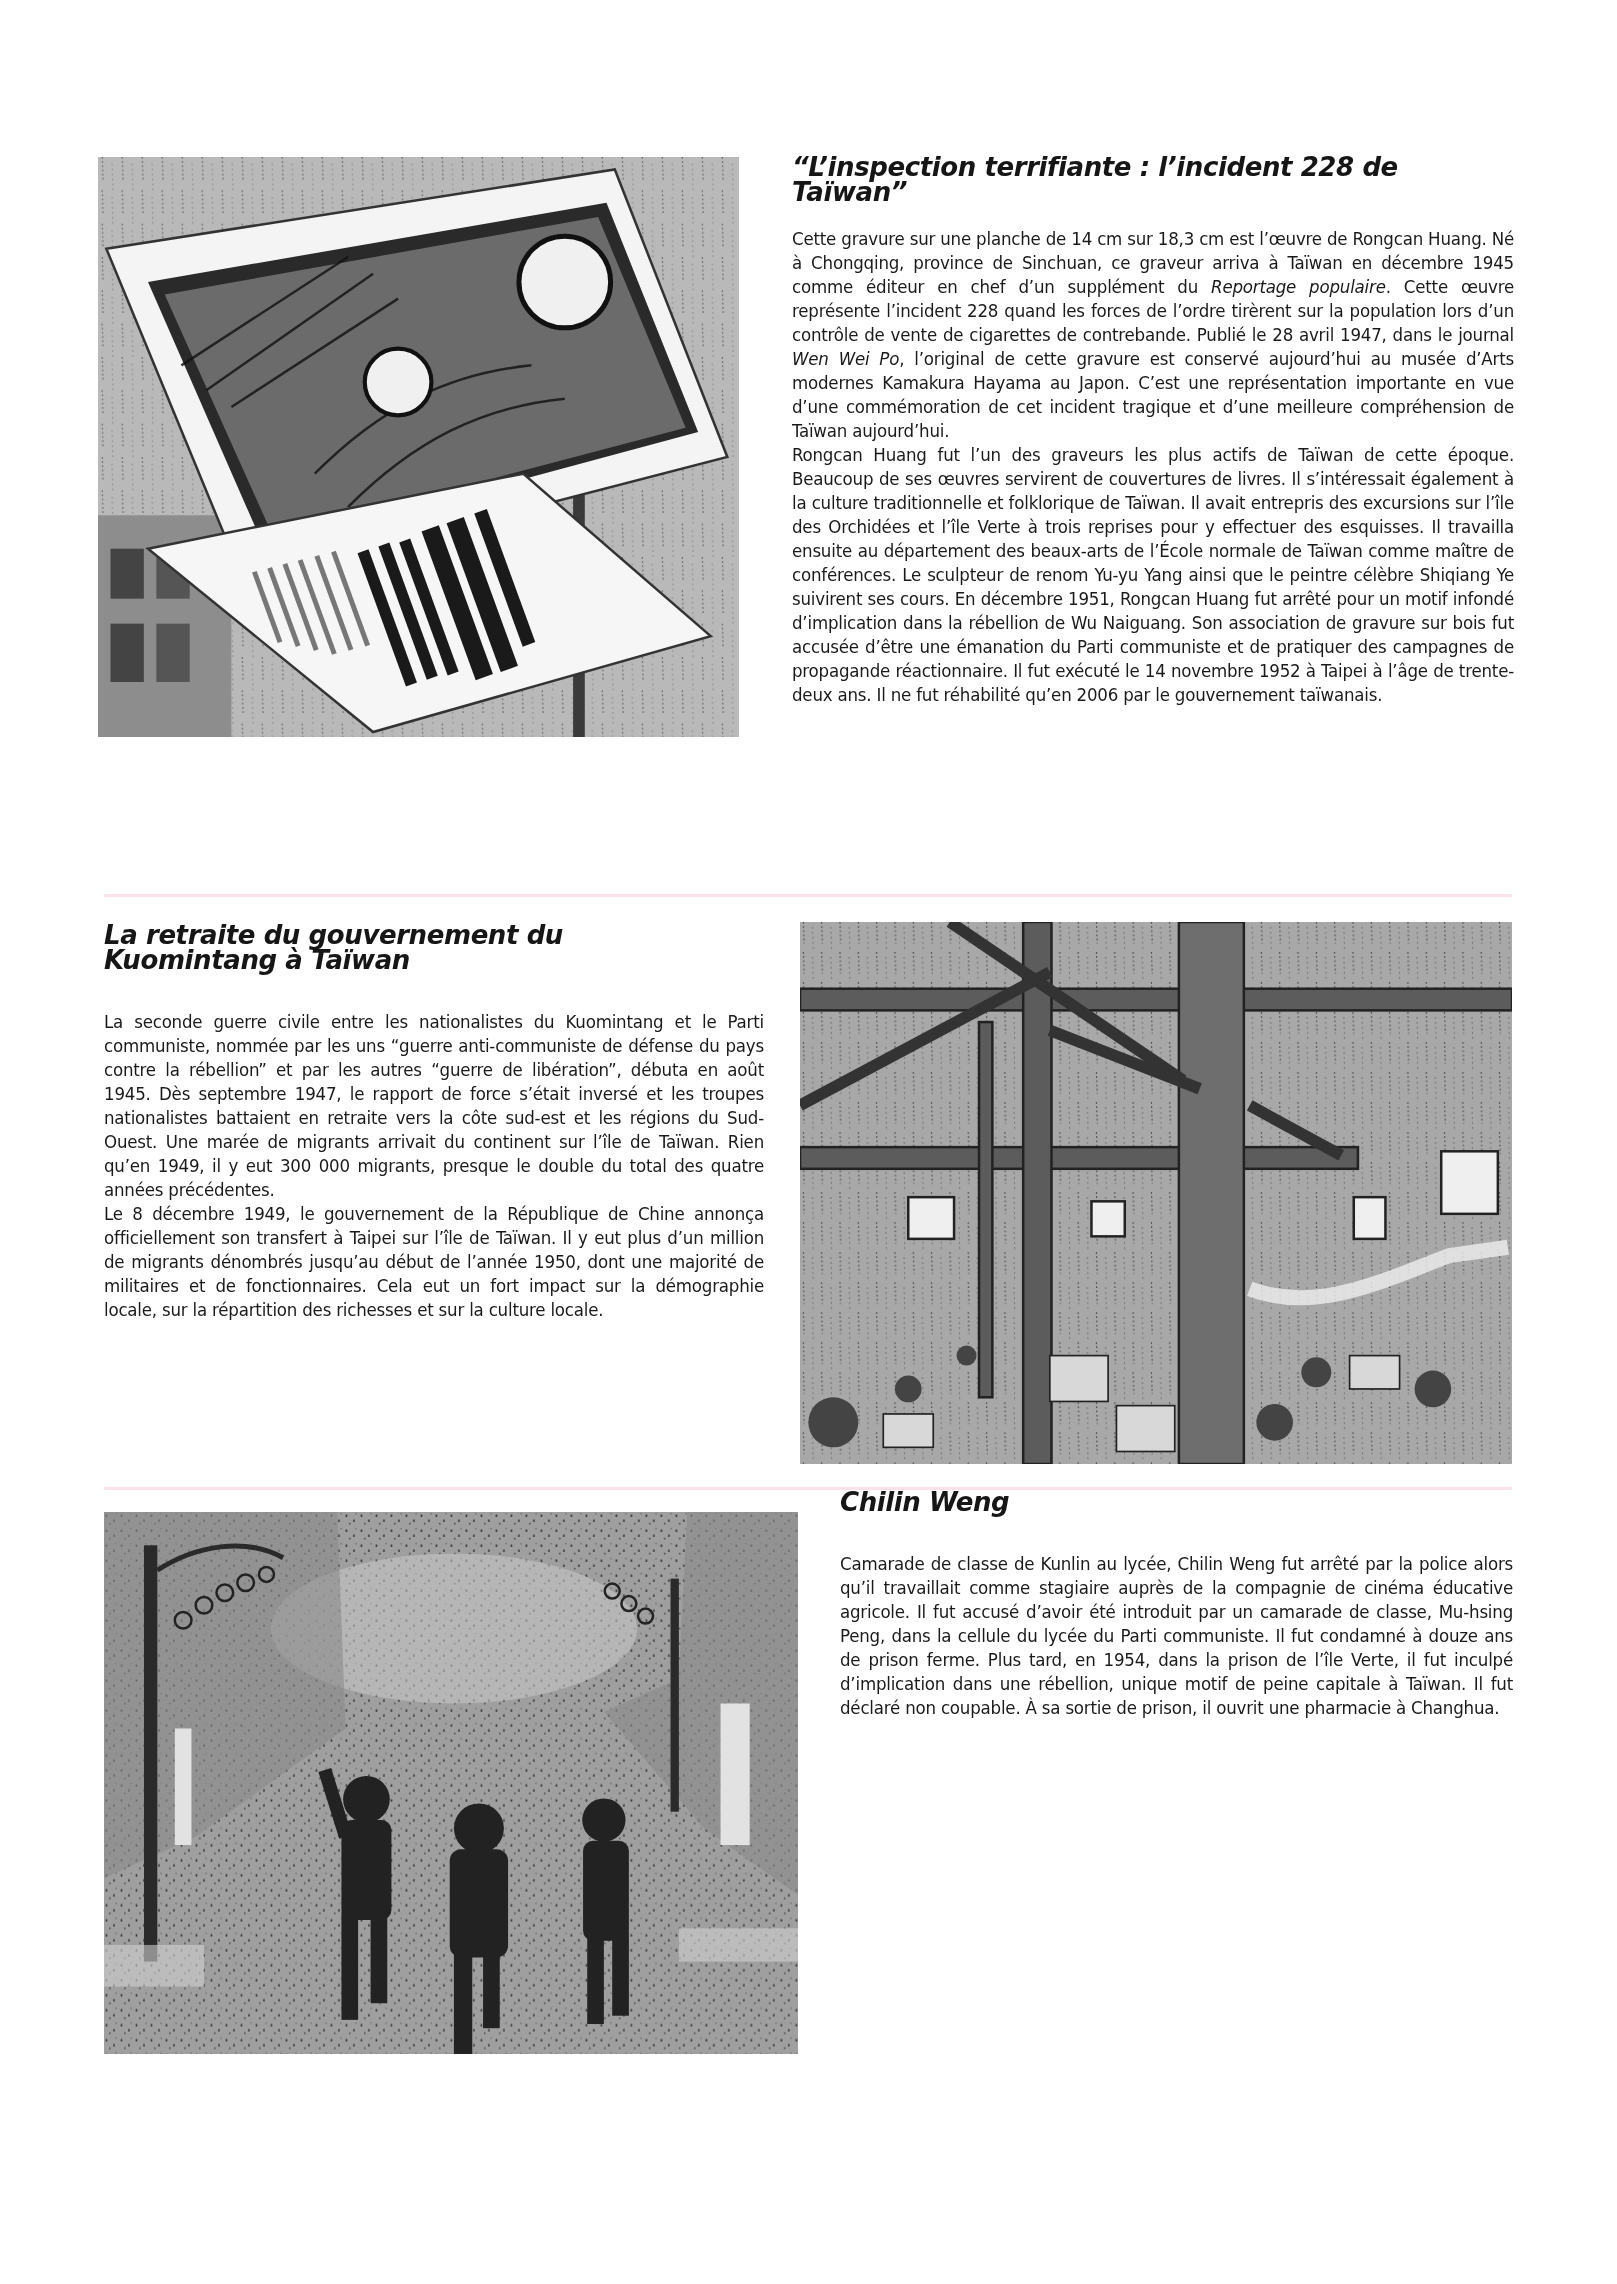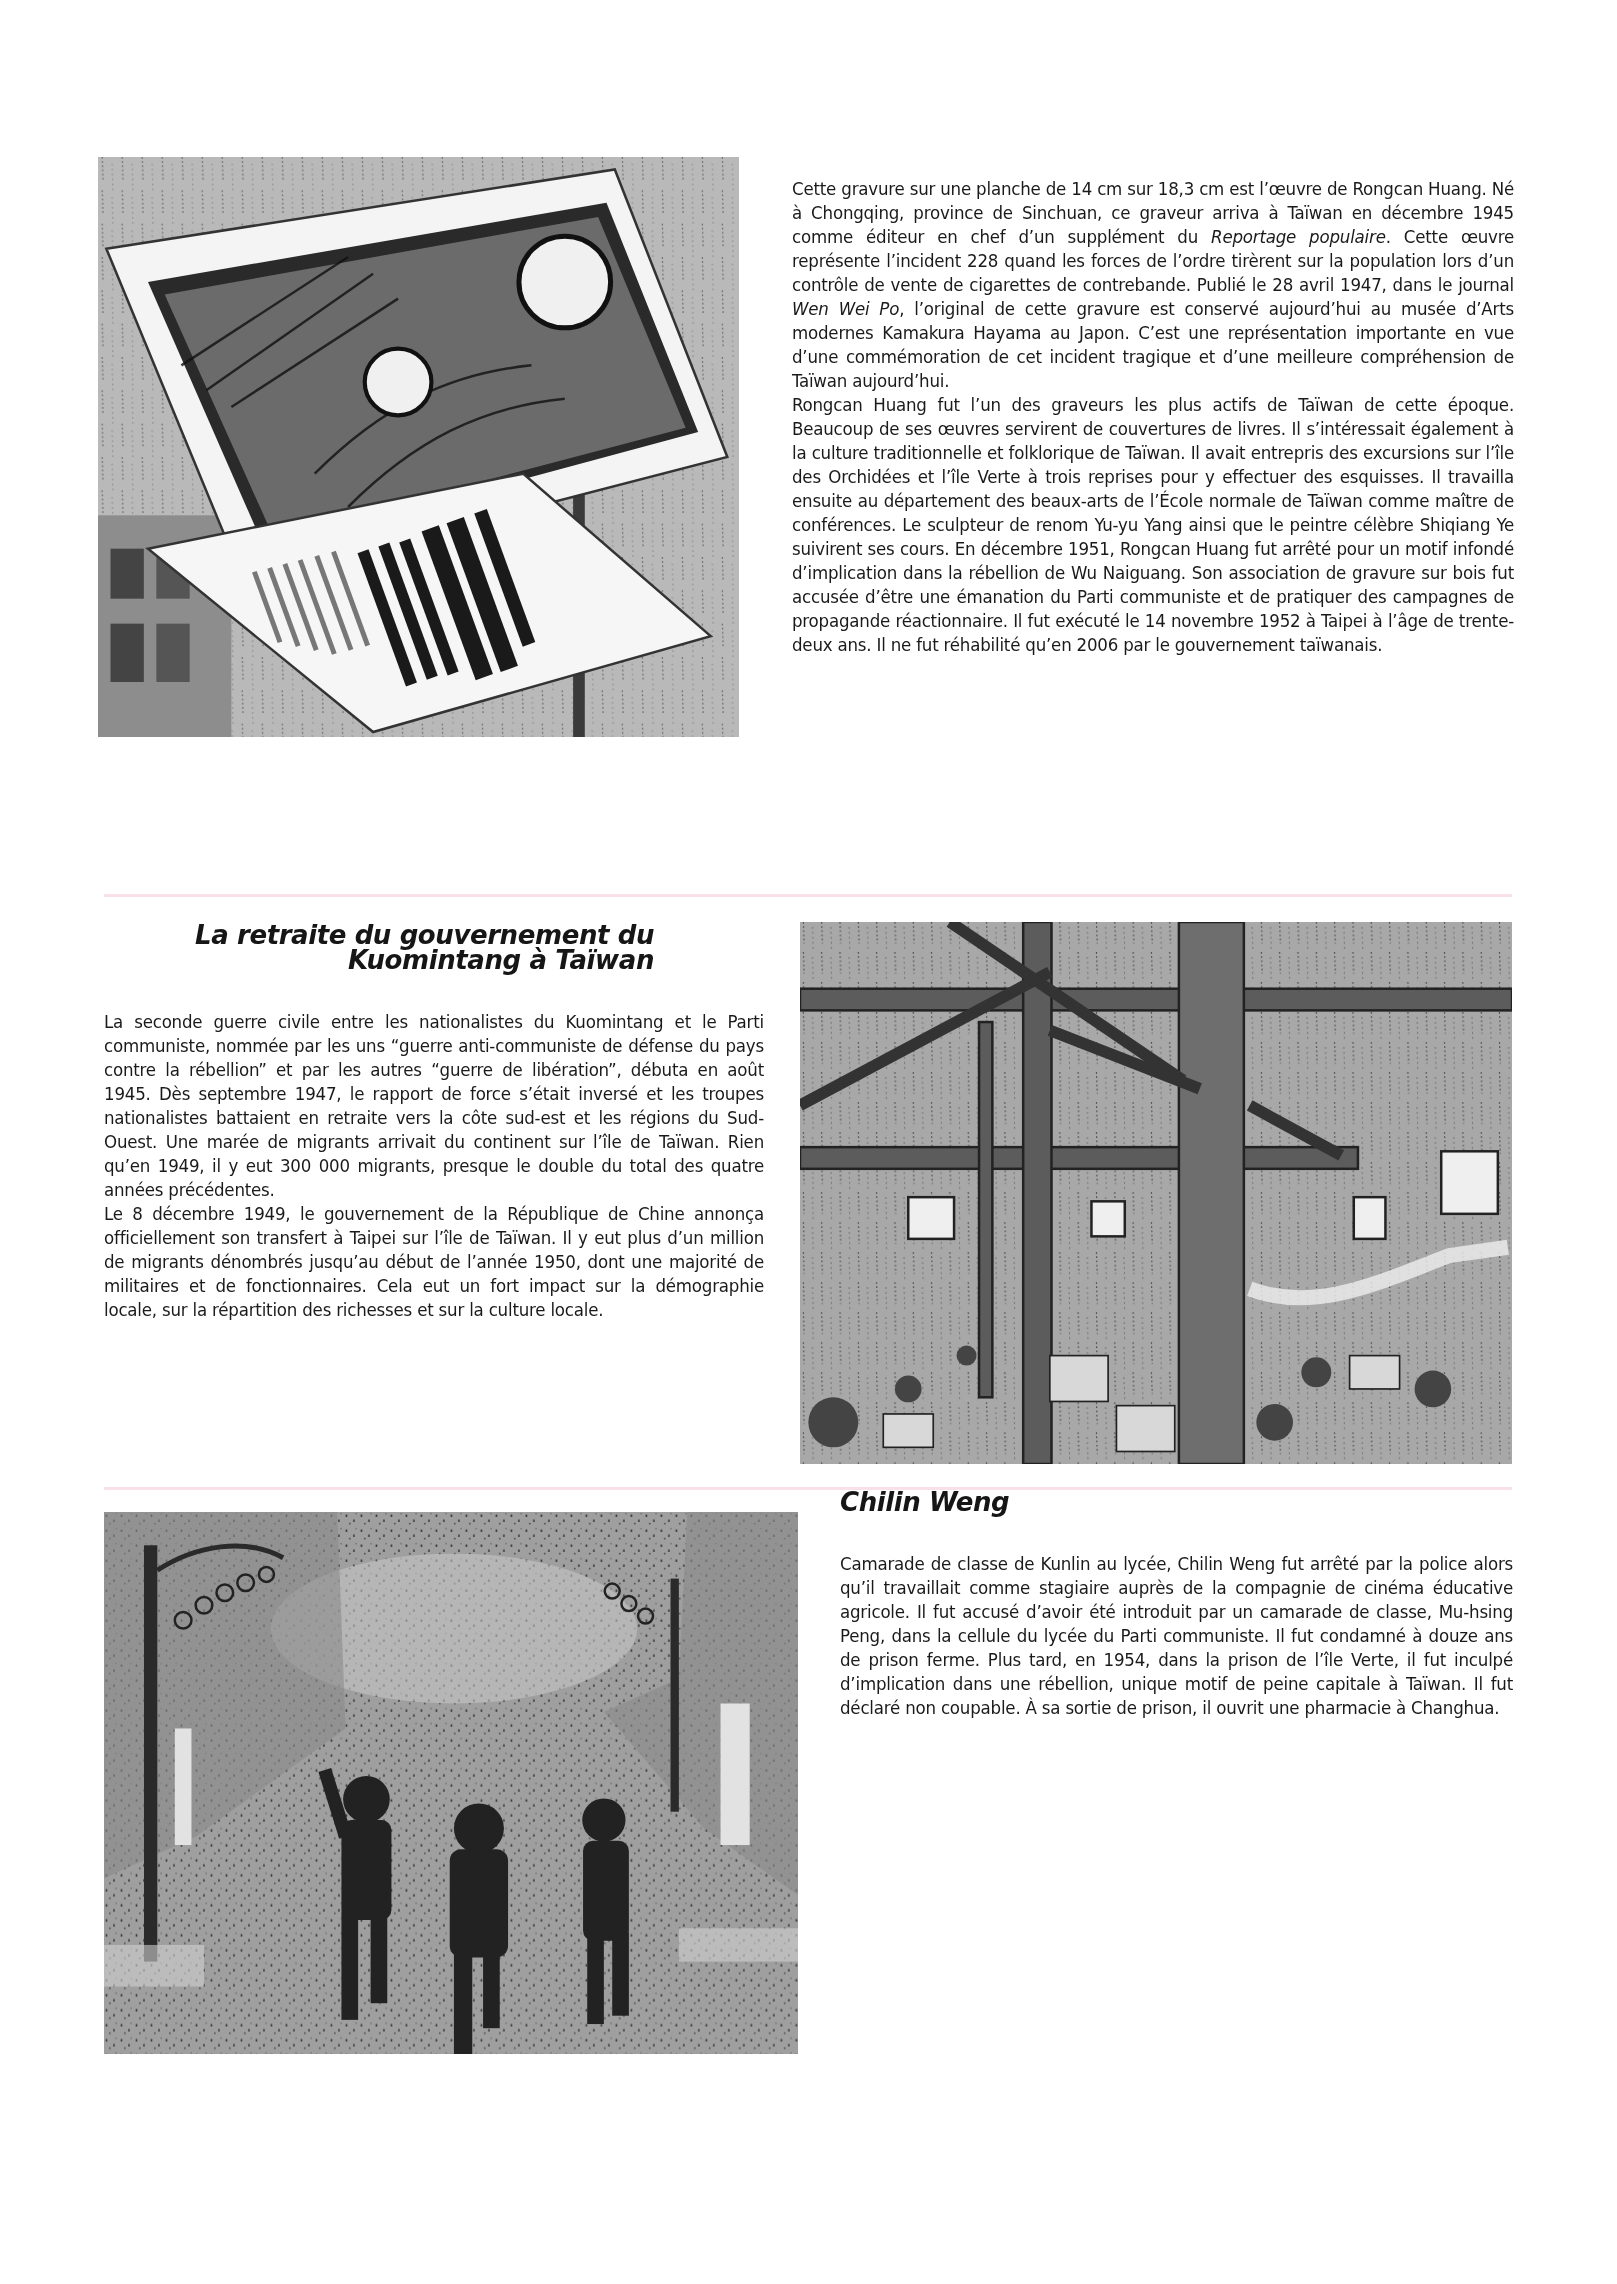--- a/index.html
+++ b/index.html
@@ -79,30 +79,31 @@
       <rect x="280" y="475" width="6" height="120" transform="rotate(-20 283 535)"></rect>
       <rect x="260" y="480" width="6" height="120" transform="rotate(-20 263 540)"></rect>
       <rect x="240" y="485" width="6" height="110" transform="rotate(-20 243 540)"></rect>
       <rect x="220" y="490" width="6" height="100" transform="rotate(-20 223 540)"></rect>
       <rect x="200" y="495" width="6" height="90" transform="rotate(-20 203 540)"></rect>
     </g>
   </svg>
 </div>
 
 <div class="abs" style="left:792px; top:155px; width:722px;">
+  <h2 class="title">“L’inspection terrifiante : l’incident 228 de Taïwan”</h2>
   <div class="body-text" style="margin-top:21.7px;">
     <p id="p-0-0">Cette gravure sur une planche de 14 cm sur 18,3 cm est l’œuvre de Rongcan Huang. Né à Chongqing, province de Sinchuan, ce graveur arriva à Taïwan en décembre 1945 comme éditeur en chef d’un supplément du <em>Reportage populaire</em>. Cette œuvre représente l’incident 228 quand les forces de l’ordre tirèrent sur la population lors d’un contrôle de vente de cigarettes de contrebande. Publié le 28 avril 1947, dans le journal <em>Wen Wei Po</em>, l’original de cette gravure est conservé aujourd’hui au musée d’Arts modernes Kamakura Hayama au Japon. C’est une représentation importante en vue d’une commémoration de cet incident tragique et d’une meilleure compréhension de Taïwan aujourd’hui.</p>
     <p>Rongcan Huang fut l’un des graveurs les plus actifs de Taïwan de cette époque. Beaucoup de ses œuvres servirent de couvertures de livres. Il s’intéressait également à la culture traditionnelle et folklorique de Taïwan. Il avait entrepris des excursions sur l’île des Orchidées et l’île Verte à trois reprises pour y effectuer des esquisses. Il travailla ensuite au département des beaux-arts de l’École normale de Taïwan comme maître de conférences. Le sculpteur de renom Yu-yu Yang ainsi que le peintre célèbre Shiqiang Ye suivirent ses cours. En décembre 1951, Rongcan Huang fut arrêté pour un motif infondé d’implication dans la rébellion de Wu Naiguang. Son association de gravure sur bois fut accusée d’être une émanation du Parti communiste et de pratiquer des campagnes de propagande réactionnaire. Il fut exécuté le 14 novembre 1952 à Taipei à l’âge de trente-deux ans. Il ne fut réhabilité qu’en 2006 par le gouvernement taïwanais.</p>
   </div>
 </div>
 
 <div class="abs separator" style="left:104px; top:894px; width:1408px;"></div>
 
 <div class="abs" style="left:104px; top:923px; width:660px;">
-  <h2 class="title" style="width:550px;text-align:right;">La retraite du gouvernement du Kuomintang à Taïwan</h2>
+  <h2 class="title" style="width:550px;">La retraite du gouvernement du Kuomintang à Taïwan</h2>
   <div class="body-text" style="margin-top:37px;">
     <p>La seconde guerre civile entre les nationalistes du Kuomintang et le Parti communiste, nommée par les uns “guerre anti-communiste de défense du pays contre la rébellion” et par les autres “guerre de libération”, débuta en août 1945. Dès septembre 1947, le rapport de force s’était inversé et les troupes nationalistes battaient en retraite vers la côte sud-est et les régions du Sud-Ouest. Une marée de migrants arrivait du continent sur l’île de Taïwan. Rien qu’en 1949, il y eut 300 000 migrants, presque le double du total des quatre années précédentes.</p>
     <p>Le 8 décembre 1949, le gouvernement de la République de Chine annonça officiellement son transfert à Taipei sur l’île de Taïwan. Il y eut plus d’un million de migrants dénombrés jusqu’au début de l’année 1950, dont une majorité de militaires et de fonctionnaires. Cela eut un fort impact sur la démographie locale, sur la répartition des richesses et sur la culture locale.</p>
   </div>
 </div>
 
 <div class="abs figure" style="left:800px; top:922px; width:712px; height:542px; background:#a8a8a8;">
   <svg viewBox="0 0 855 650" preserveAspectRatio="none">
     <defs>
       <pattern id="rain2" width="22" height="36" patternUnits="userSpaceOnUse">

